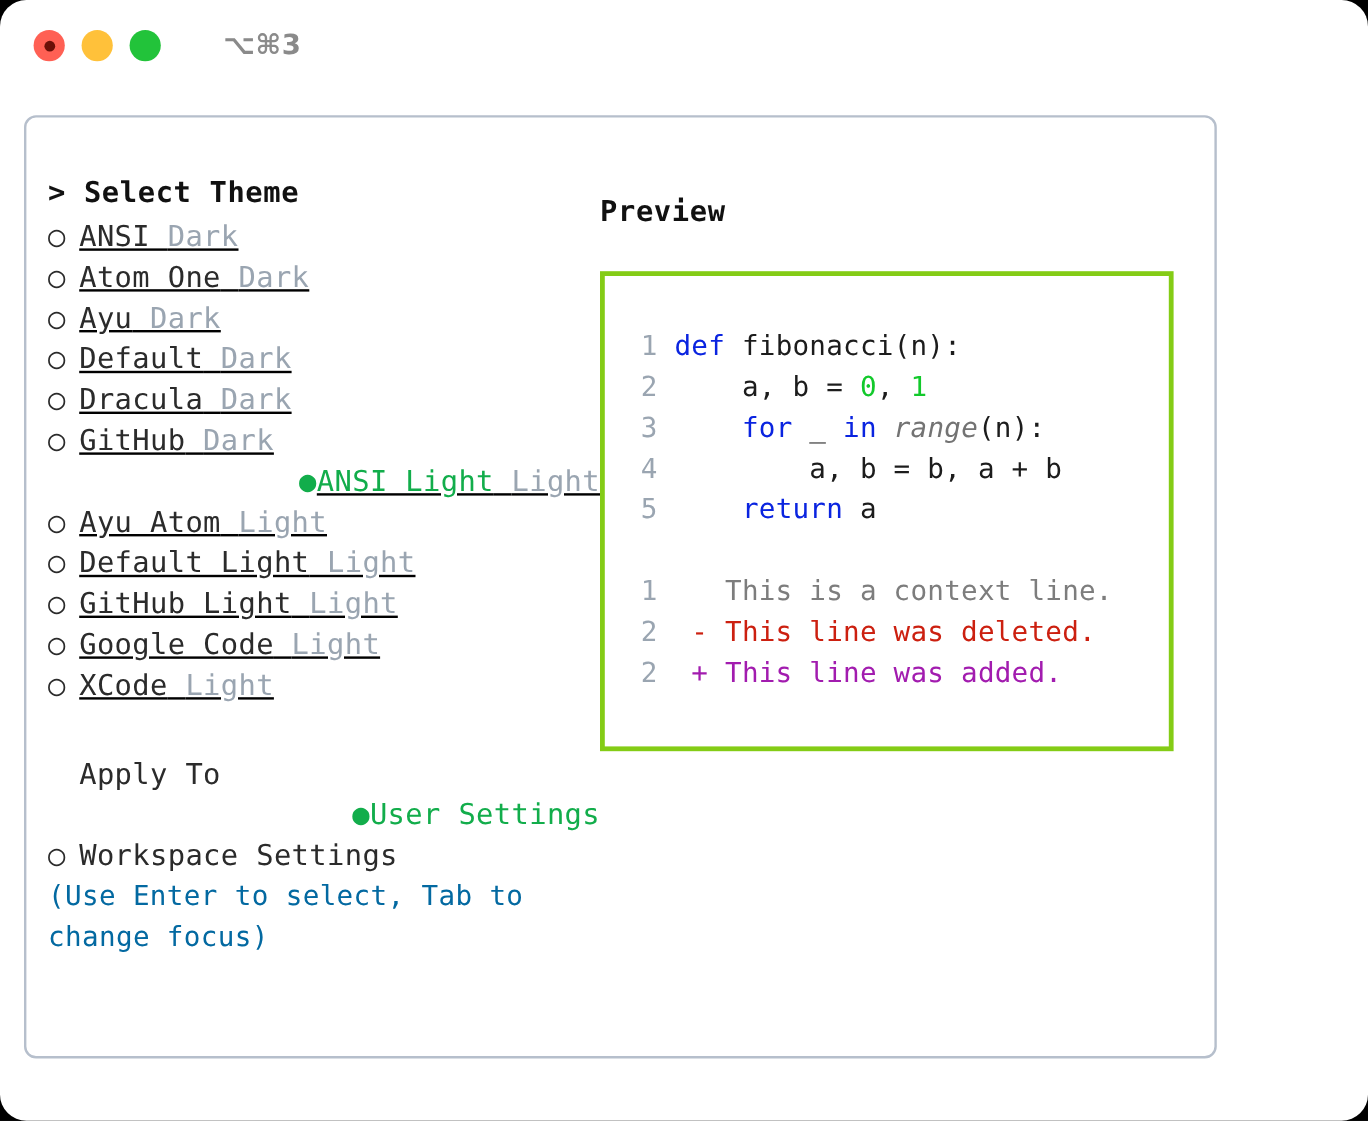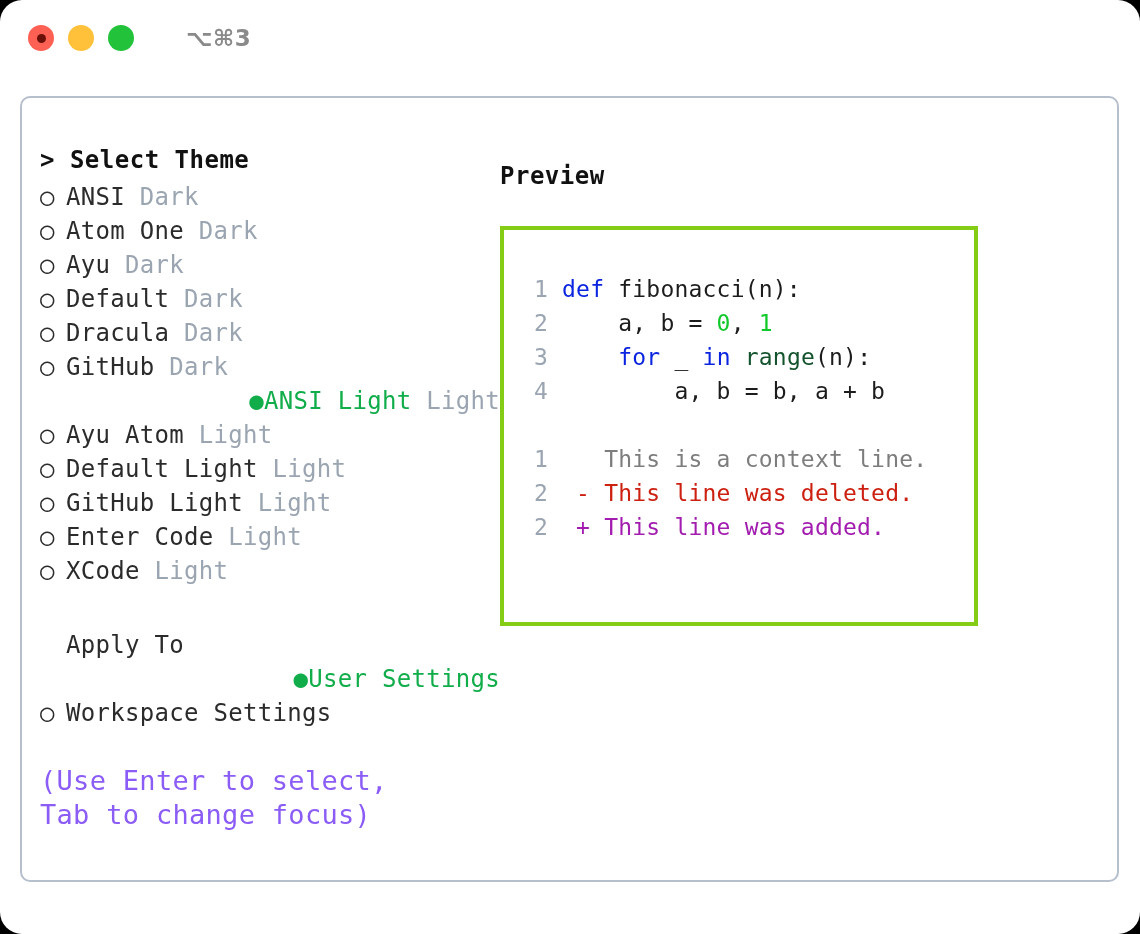--- a/index.html
+++ b/index.html
@@ -56,21 +56,21 @@
     font-size: 23px;
     font-weight: bold;
     letter-spacing: 0.5px;
     font-family: "DejaVu Sans", "Liberation Sans", sans-serif;
   }
 
   .panel {
     position: absolute;
     left: 20px;
     top: 96px;
-    width: 1099px;
+    width: 994px;
     height: 786px;
     border: 2px solid #b6bfcc;
     border-radius: 10px;
     box-sizing: border-box;
   }
 
   .content {
     position: absolute;
     left: 18px;
     top: 48px;
@@ -88,21 +88,21 @@
   }
 
   .section-title {
     font-size: 24px;
     font-weight: bold;
     color: #111111;
     letter-spacing: 0.5px;
     white-space: pre;
   }
 
-  .theme-list { margin-top: 6px; }
+  .theme-list { margin-top: 6px; text-decoration: underline; }
 
   .opt-row {
     font-size: 24px;
     line-height: 34px;
     color: #2b2b2b;
     white-space: pre;
     letter-spacing: 0.3px;
   }
   .opt-row .marker {
     display: inline-block;
@@ -115,24 +115,23 @@
   .apply-block { margin-top: 40px; }
   .apply-head {
     font-size: 24px;
     line-height: 34px;
     color: #2b2b2b;
     white-space: pre;
     letter-spacing: 0.3px;
   }
 
   .hint {
-    margin-top: 34px;
-    font-size: 27px;
-    line-height: 34px;
-    color: #8b5cf6;
+    font-size: 23px;
+    line-height: 34px;
+    color: #0369a1;
     letter-spacing: 0.3px;
     width: 410px;
   }
 
   .preview-title {
     font-size: 24px;
     font-weight: bold;
     color: #111111;
     letter-spacing: 0.5px;
     margin-top: 16px;
@@ -155,21 +154,21 @@
     color: #1c1c1c;
     letter-spacing: 0.2px;
   }
   .ln {
     color: #9aa5b1;
     display: inline-block;
     width: 26px;
     text-align: right;
   }
   .kw   { color: #0a24e0; }
-  .fn   { color: #14532d; }
+  .fn   { color: #737373; font-style: italic; }
   .num  { color: #12c92b; }
   .gap  { height: 34px; }
   .ctx  { color: #7d7d7d; }
   .del  { color: #cc2010; margin-top: 28px; }
   .add  { color: #a21caf; }
 </style>
 </head>
 <body>
 
 <div class="window">
@@ -190,21 +189,21 @@
             <div class="opt-row"><span class="marker">○</span><span>ANSI</span><span> </span><span class="variant">Dark</span></div>
             <div class="opt-row"><span class="marker">○</span><span>Atom One</span><span> </span><span class="variant">Dark</span></div>
             <div class="opt-row"><span class="marker">○</span><span>Ayu</span><span> </span><span class="variant">Dark</span></div>
             <div class="opt-row"><span class="marker">○</span><span>Default</span><span> </span><span class="variant">Dark</span></div>
             <div class="opt-row"><span class="marker">○</span><span>Dracula</span><span> </span><span class="variant">Dark</span></div>
             <div class="opt-row"><span class="marker">○</span><span>GitHub</span><span> </span><span class="variant">Dark</span></div>
             <div class="opt-row selected"><span class="marker">●</span><span>ANSI Light</span><span> </span><span class="variant">Light</span></div>
             <div class="opt-row"><span class="marker">○</span><span>Ayu Atom</span><span> </span><span class="variant">Light</span></div>
             <div class="opt-row"><span class="marker">○</span><span>Default Light</span><span> </span><span class="variant">Light</span></div>
             <div class="opt-row"><span class="marker">○</span><span>GitHub Light</span><span> </span><span class="variant">Light</span></div>
-            <div class="opt-row"><span class="marker">○</span><span>Enter Code</span><span> </span><span class="variant">Light</span></div>
+            <div class="opt-row"><span class="marker">○</span><span>Google Code</span><span> </span><span class="variant">Light</span></div>
             <div class="opt-row"><span class="marker">○</span><span>XCode</span><span> </span><span class="variant">Light</span></div>
           </div>
 
         <div class="apply-block">
           <div class="apply-head"><span class="marker" style="display:inline-block;width:26px;"> </span><span>Apply To</span></div>
           <div class="apply-list">
               <div class="opt-row selected"><span class="marker">●</span><span>User Settings</span></div>
               <div class="opt-row"><span class="marker">○</span><span>Workspace Settings</span></div>
             </div>
         </div>
@@ -213,20 +212,21 @@
       </div>
 
       <div class="right-col">
         <div class="preview-title">Preview</div>
         <div class="preview-box">
           <div class="code-block">
               <div class="code-line"><span class="ln">1</span> <span class="kw">def</span><span> fibonacci(n):</span></div>
               <div class="code-line"><span class="ln">2</span> <span>    a, b = </span><span class="num">0</span><span>, </span><span class="num">1</span></div>
               <div class="code-line"><span class="ln">3</span> <span>    </span><span class="kw">for</span><span> _ </span><span class="kw">in</span><span> </span><span class="fn">range</span><span>(n):</span></div>
               <div class="code-line"><span class="ln">4</span> <span>        a, b = b, a + b</span></div>
+              <div class="code-line"><span class="ln">5</span> <span>    </span><span class="kw">return</span><span> a</span></div>
             </div>
           <div class="gap"></div>
           <div class="diff-block">
               <div class="code-line"><span class="ln">1</span><span class="ctx">    This is a context line.</span></div>
               <div class="code-line"><span class="ln">2</span><span class="del">  - This line was deleted.</span></div>
               <div class="code-line"><span class="ln">2</span><span class="add">  + This line was added.</span></div>
             </div>
         </div>
       </div>
 

